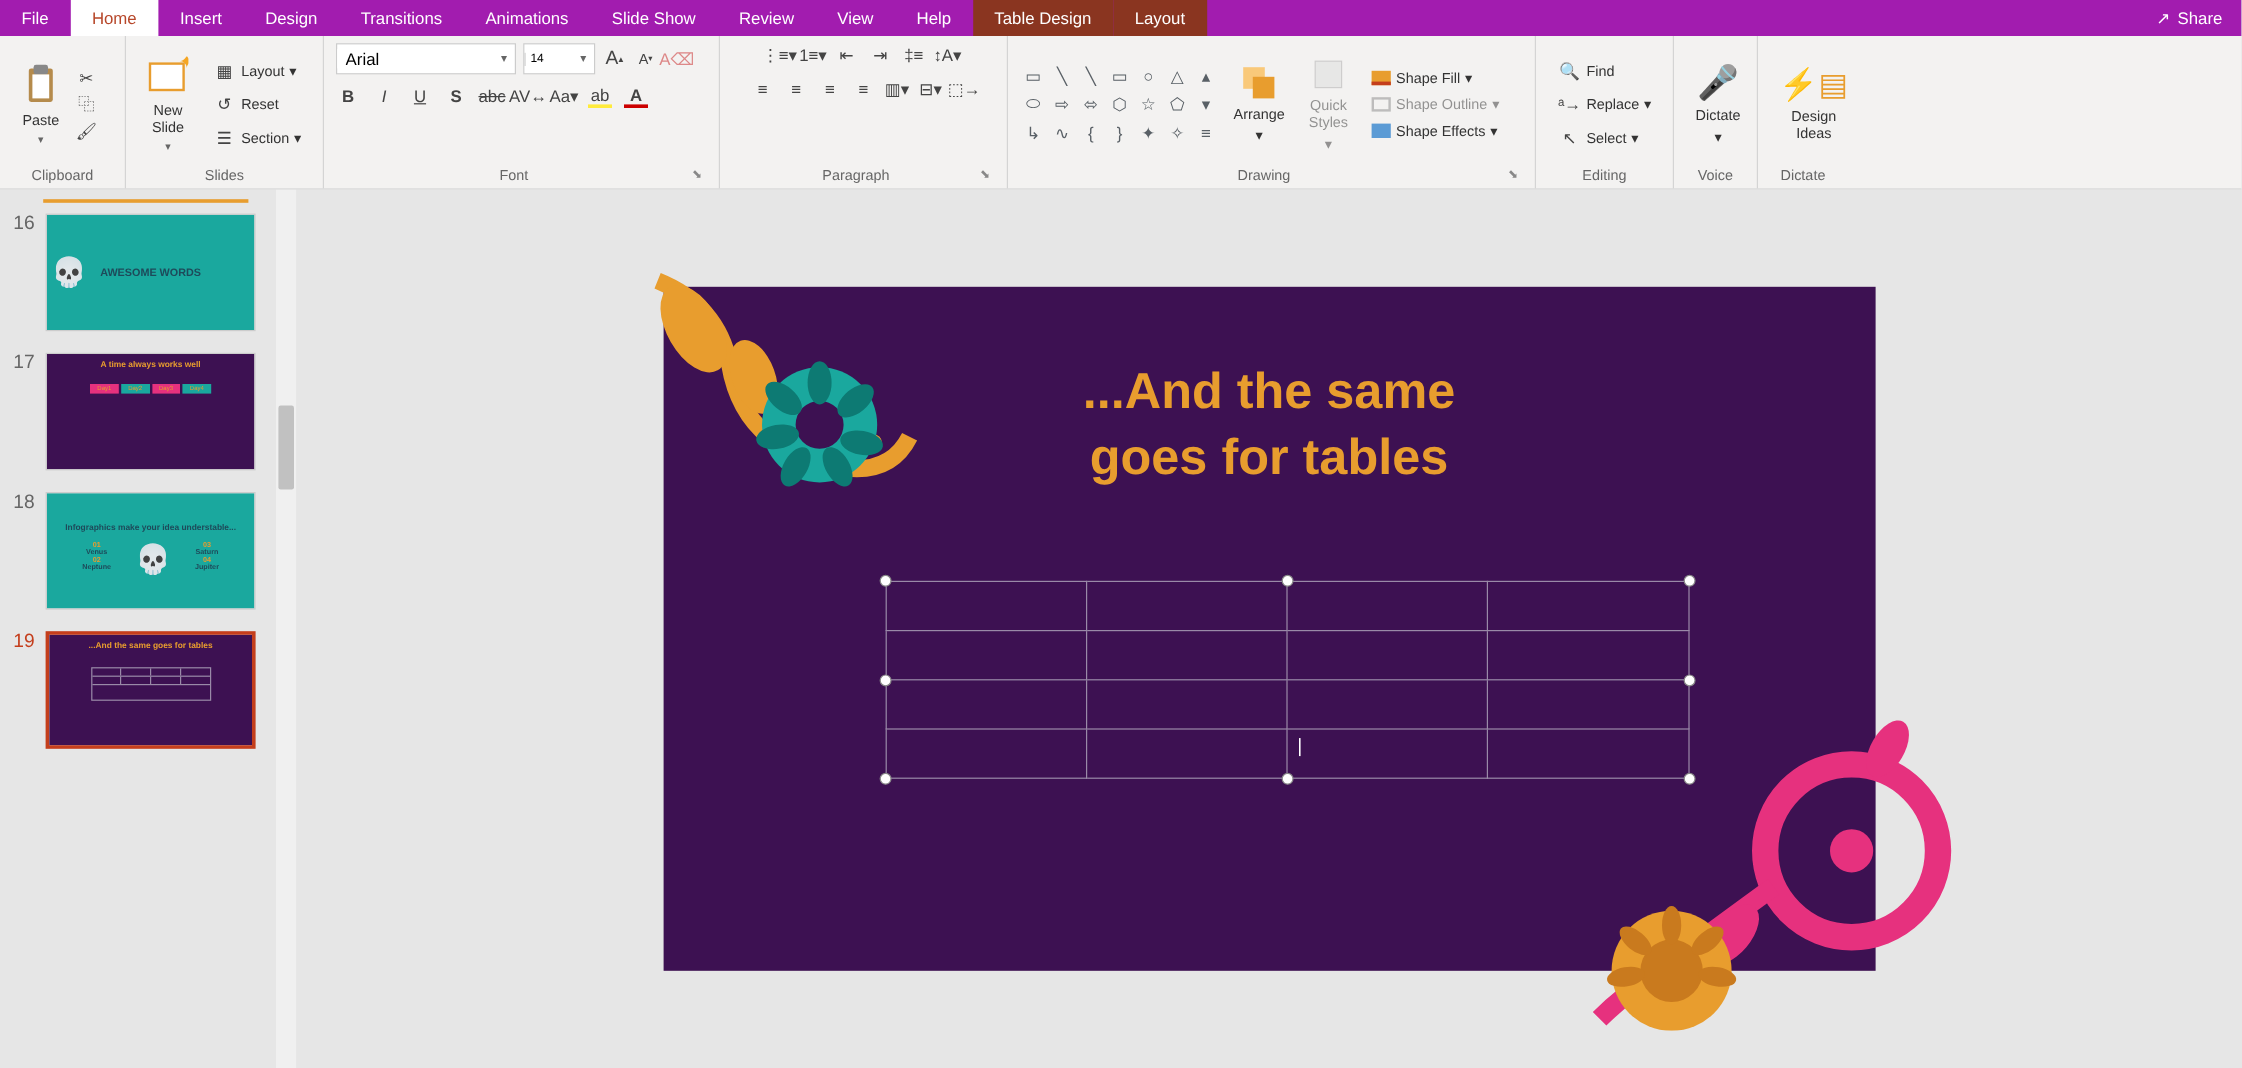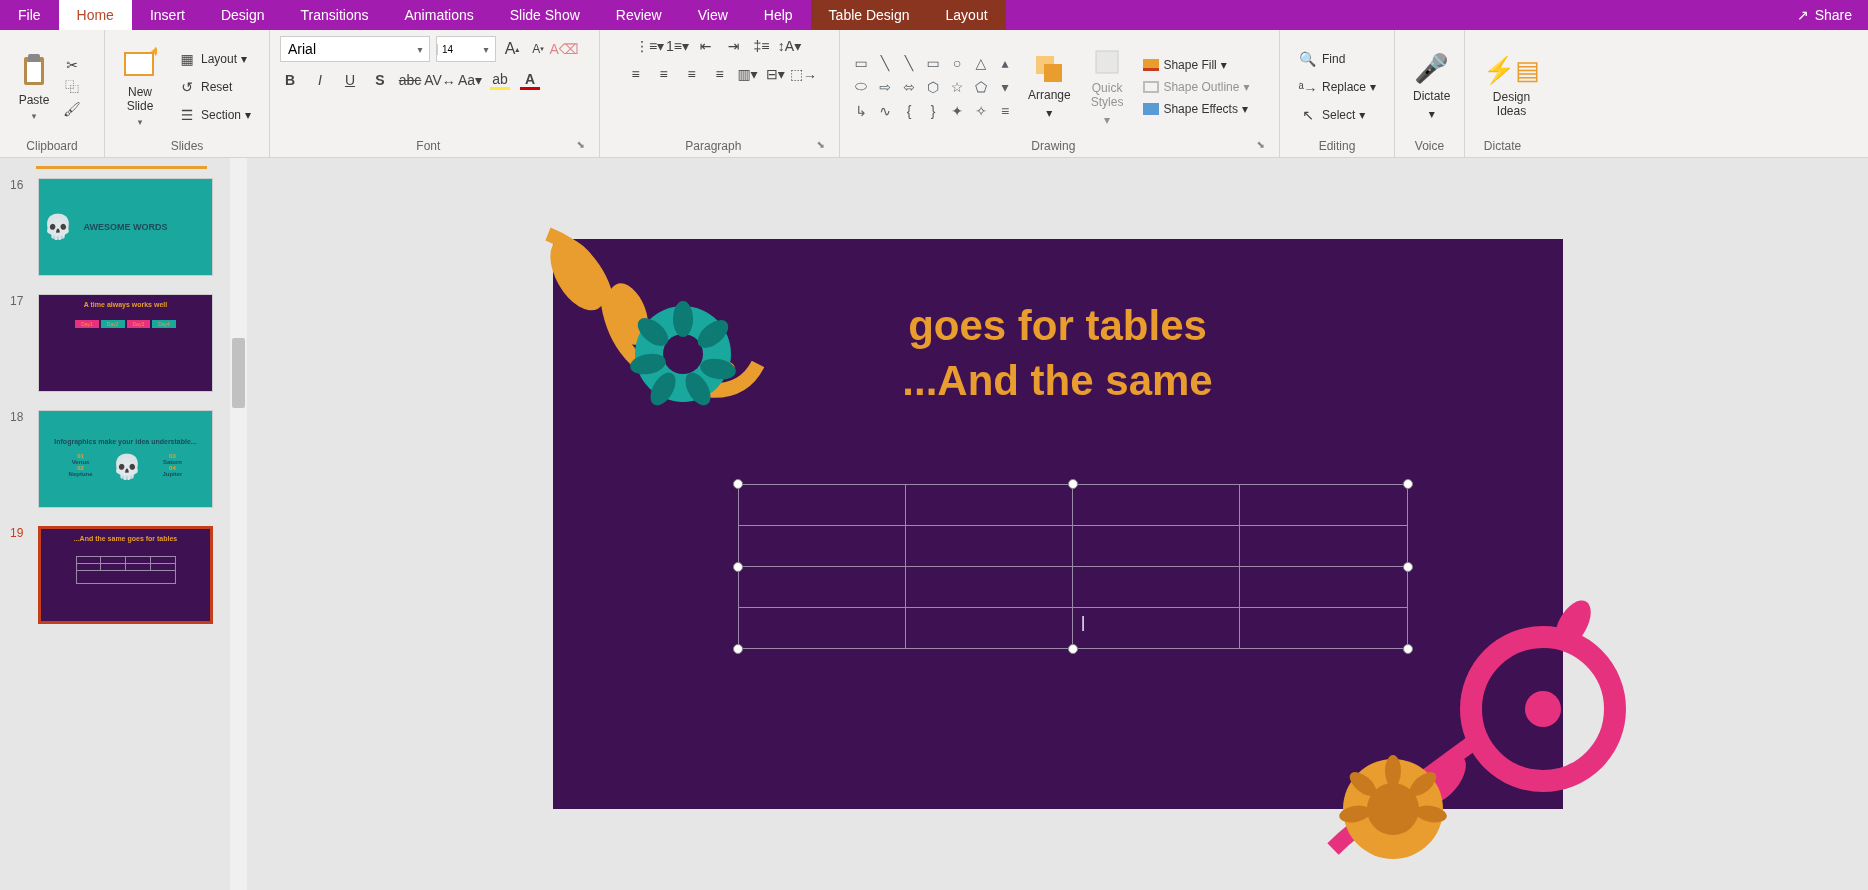--- a/index.html
+++ b/index.html
@@ -20,21 +20,21 @@
 .font-size{width:40px;padding:0 4px;font-size:10px;border:none;border-left:1px solid #ccc;outline:none}
 .dd{width:18px;text-align:center;color:#666;font-size:10px}
 .icon-row{display:flex;gap:6px;align-items:center}
 .ico{width:20px;height:20px;display:inline-flex;align-items:center;justify-content:center;font-size:14px;color:#444}
 .shape-grid{display:grid;grid-template-columns:repeat(7,22px);gap:2px}
 .shape-cell{width:22px;height:22px;display:flex;align-items:center;justify-content:center;color:#596066;font-size:14px}
 .dialog-launcher{font-size:10px;color:#888;text-align:right;padding-right:4px}
 .workspace{display:flex;height:732px}
 .slide-panel{width:247px;background:#e6e6e6;overflow-y:auto;padding:8px 0;position:relative}
 .slide-thumb{display:flex;margin:6px 10px 18px;gap:8px}
-.slide-num{font-size:12px;color:#666;width:20px;text-align:left}
+.slide-num{font-size:16px;color:#666;width:20px;text-align:center}
 .thumb-box{width:175px;height:98px;background:#fff;border:1px solid #ccc;position:relative;overflow:hidden}
 .thumb-box.selected{border:3px solid #c43e1c}
 .scrollbar{position:absolute;right:0;top:0;width:17px;height:100%;background:#f0f0f0}
 .scroll-thumb{position:absolute;right:2px;width:13px;background:#c1c1c1;border-radius:2px}
 .canvas-area{flex:1;background:#e6e6e6;display:flex;align-items:center;justify-content:center;position:relative}
 .slide-canvas{width:1010px;height:570px;background:#3d1152;position:relative;overflow:visible}
 .slide-title{color:#e89d2e;font-weight:900;font-size:42px;text-align:center;position:absolute;top:60px;left:50%;transform:translateX(-50%);width:80%;line-height:1.3;font-family:Georgia,serif}
 .table-box{position:absolute;top:245px;left:185px;width:670px;height:165px}
 .tbl{width:100%;height:100%;border-collapse:collapse}
 .tbl td{border:1px solid #9a8aa8;height:41px}
@@ -344,22 +344,22 @@
             <ellipse cx="165" cy="95" rx="10" ry="18"></ellipse>
             <ellipse cx="195" cy="110" rx="10" ry="18" transform="rotate(50 195 110)"></ellipse>
             <ellipse cx="200" cy="145" rx="10" ry="18" transform="rotate(100 200 145)"></ellipse>
             <ellipse cx="180" cy="165" rx="10" ry="18" transform="rotate(150 180 165)"></ellipse>
             <ellipse cx="145" cy="165" rx="10" ry="18" transform="rotate(-150 145 165)"></ellipse>
             <ellipse cx="130" cy="140" rx="10" ry="18" transform="rotate(-100 130 140)"></ellipse>
             <ellipse cx="135" cy="108" rx="10" ry="18" transform="rotate(-50 135 108)"></ellipse>
           </g>
       </svg>
       <div class="slide-title">
+        <div>...And the same</div>
         <div>goes for tables</div>
-        <div>...And the same</div>
       </div>
       <div class="table-box">
         <table class="tbl">
           <tbody>
               <tr>
                 <td></td>
                 <td></td>
                 <td></td>
                 <td></td>
               </tr>

